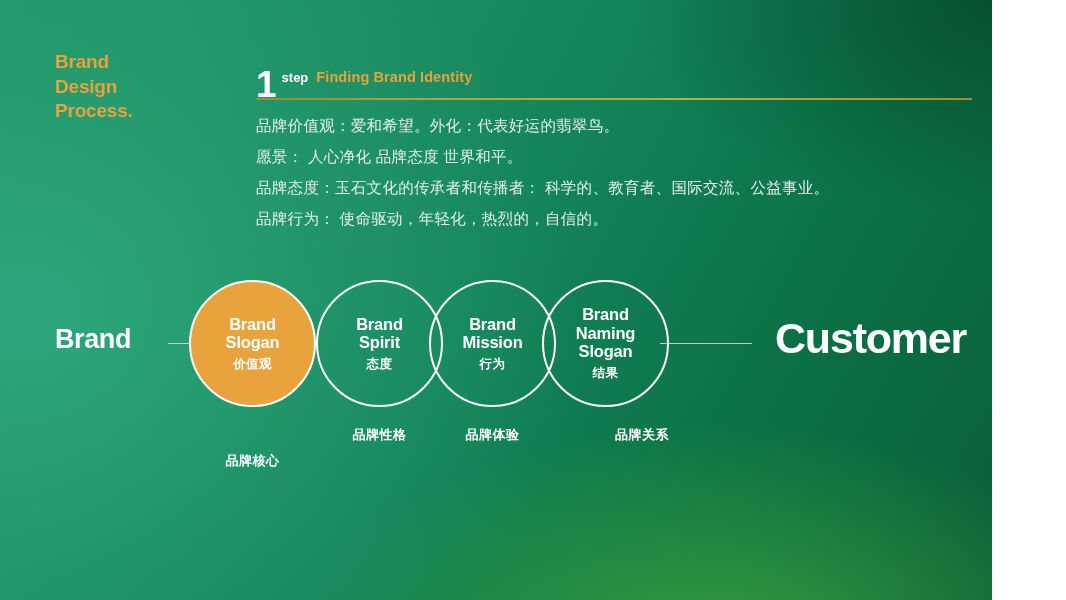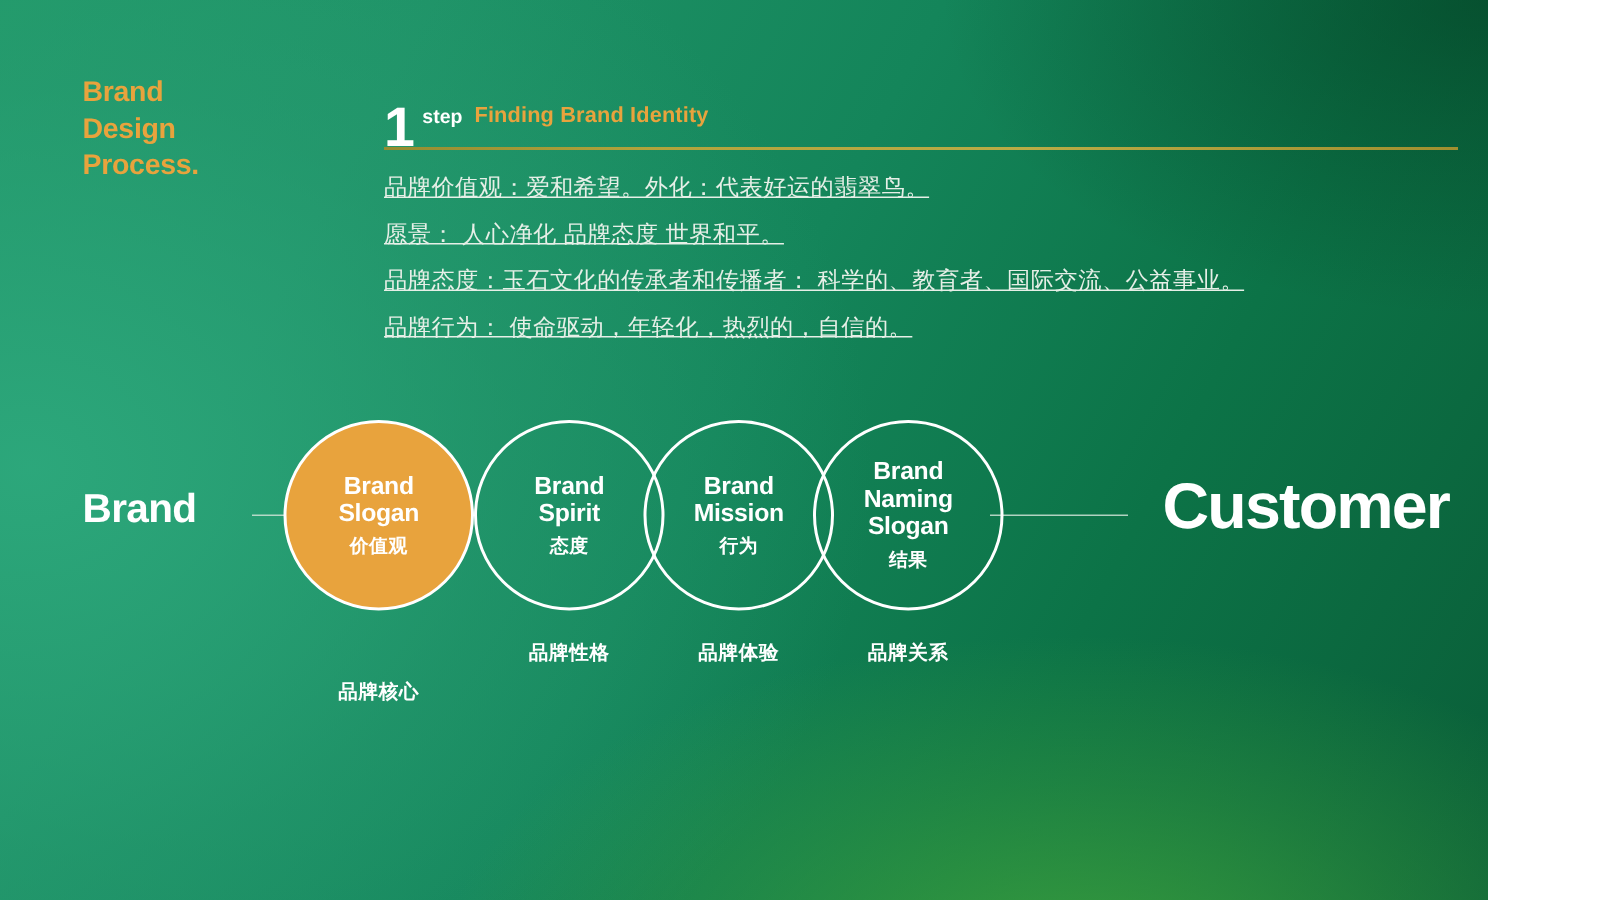--- a/index.html
+++ b/index.html
@@ -69,21 +69,20 @@
   .body-copy{
     position:absolute; left:256px; top:110px;
     z-index:4;
   }
   .body-copy p{
     color:#E6EFE7;
     font-size:15.5px;
     line-height:31px;
     white-space:nowrap;
     letter-spacing:0.3px;
-    text-decoration:underline;
   }
 
   
   .diagram{
     position:absolute; left:0; top:258px;
     width:1066px; height:200px;
     z-index:3;
   }
   .axis-line{
     position:absolute; top:85px; height:1px;
@@ -130,21 +129,21 @@
 
   .cap{
     position:absolute; top:168px;
     width:127px; text-align:center;
     color:#ffffff; font-size:13px; font-weight:bold;
     letter-spacing:0.5px;
   }
   .p0 { left:189px;margin-top:26px; }
   .p1 { left:316px; }
   .p2 { left:429px; }
-  .p3 { left:542px; }
+  .p3 { left:542px;text-align:right; }
 </style>
 </head>
 <body>
 
 <div id="slide">
 
   <div class="deck-title">
     <div>Brand</div>
     <div>Design</div>
     <div>Process.</div>

